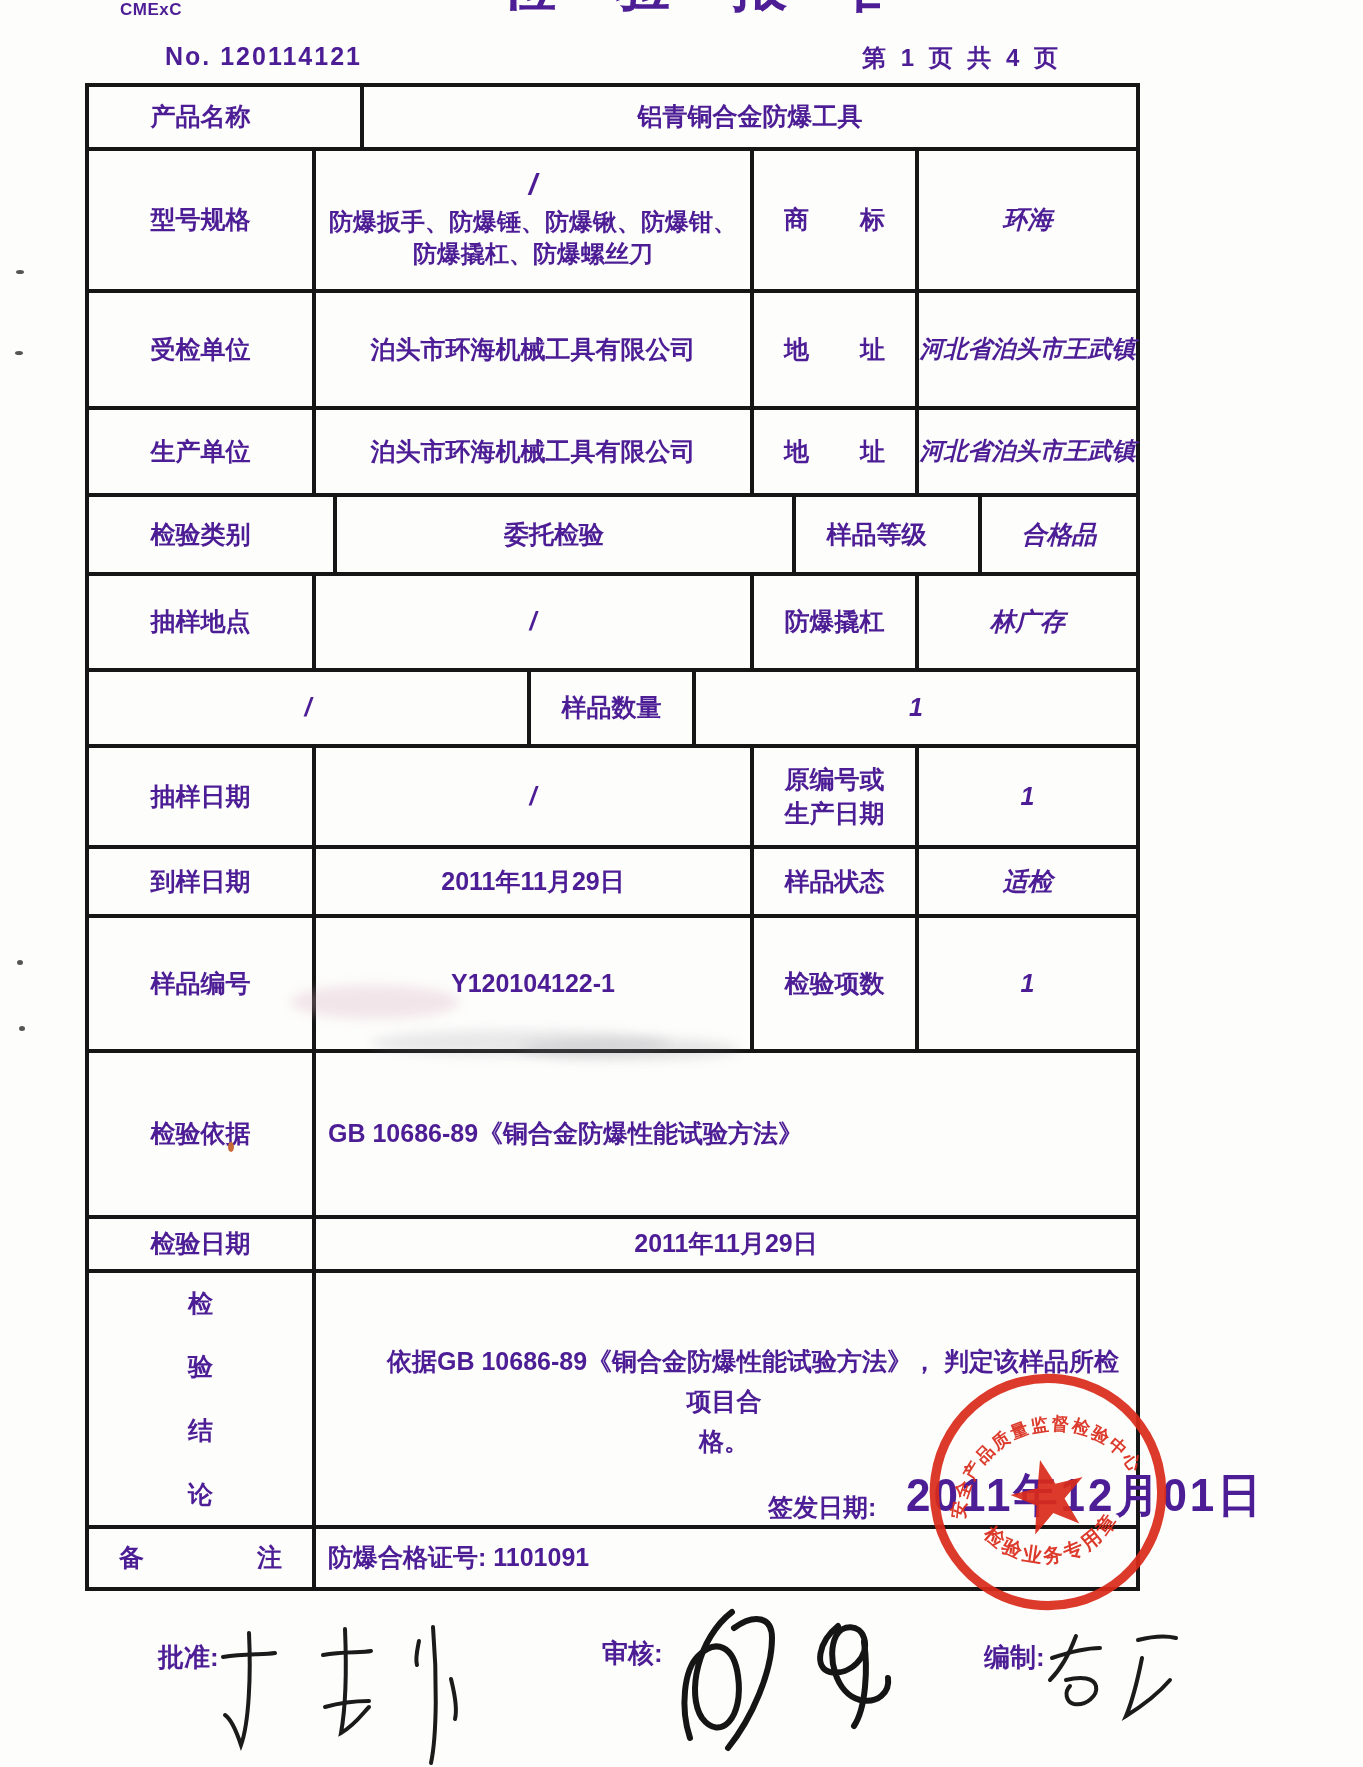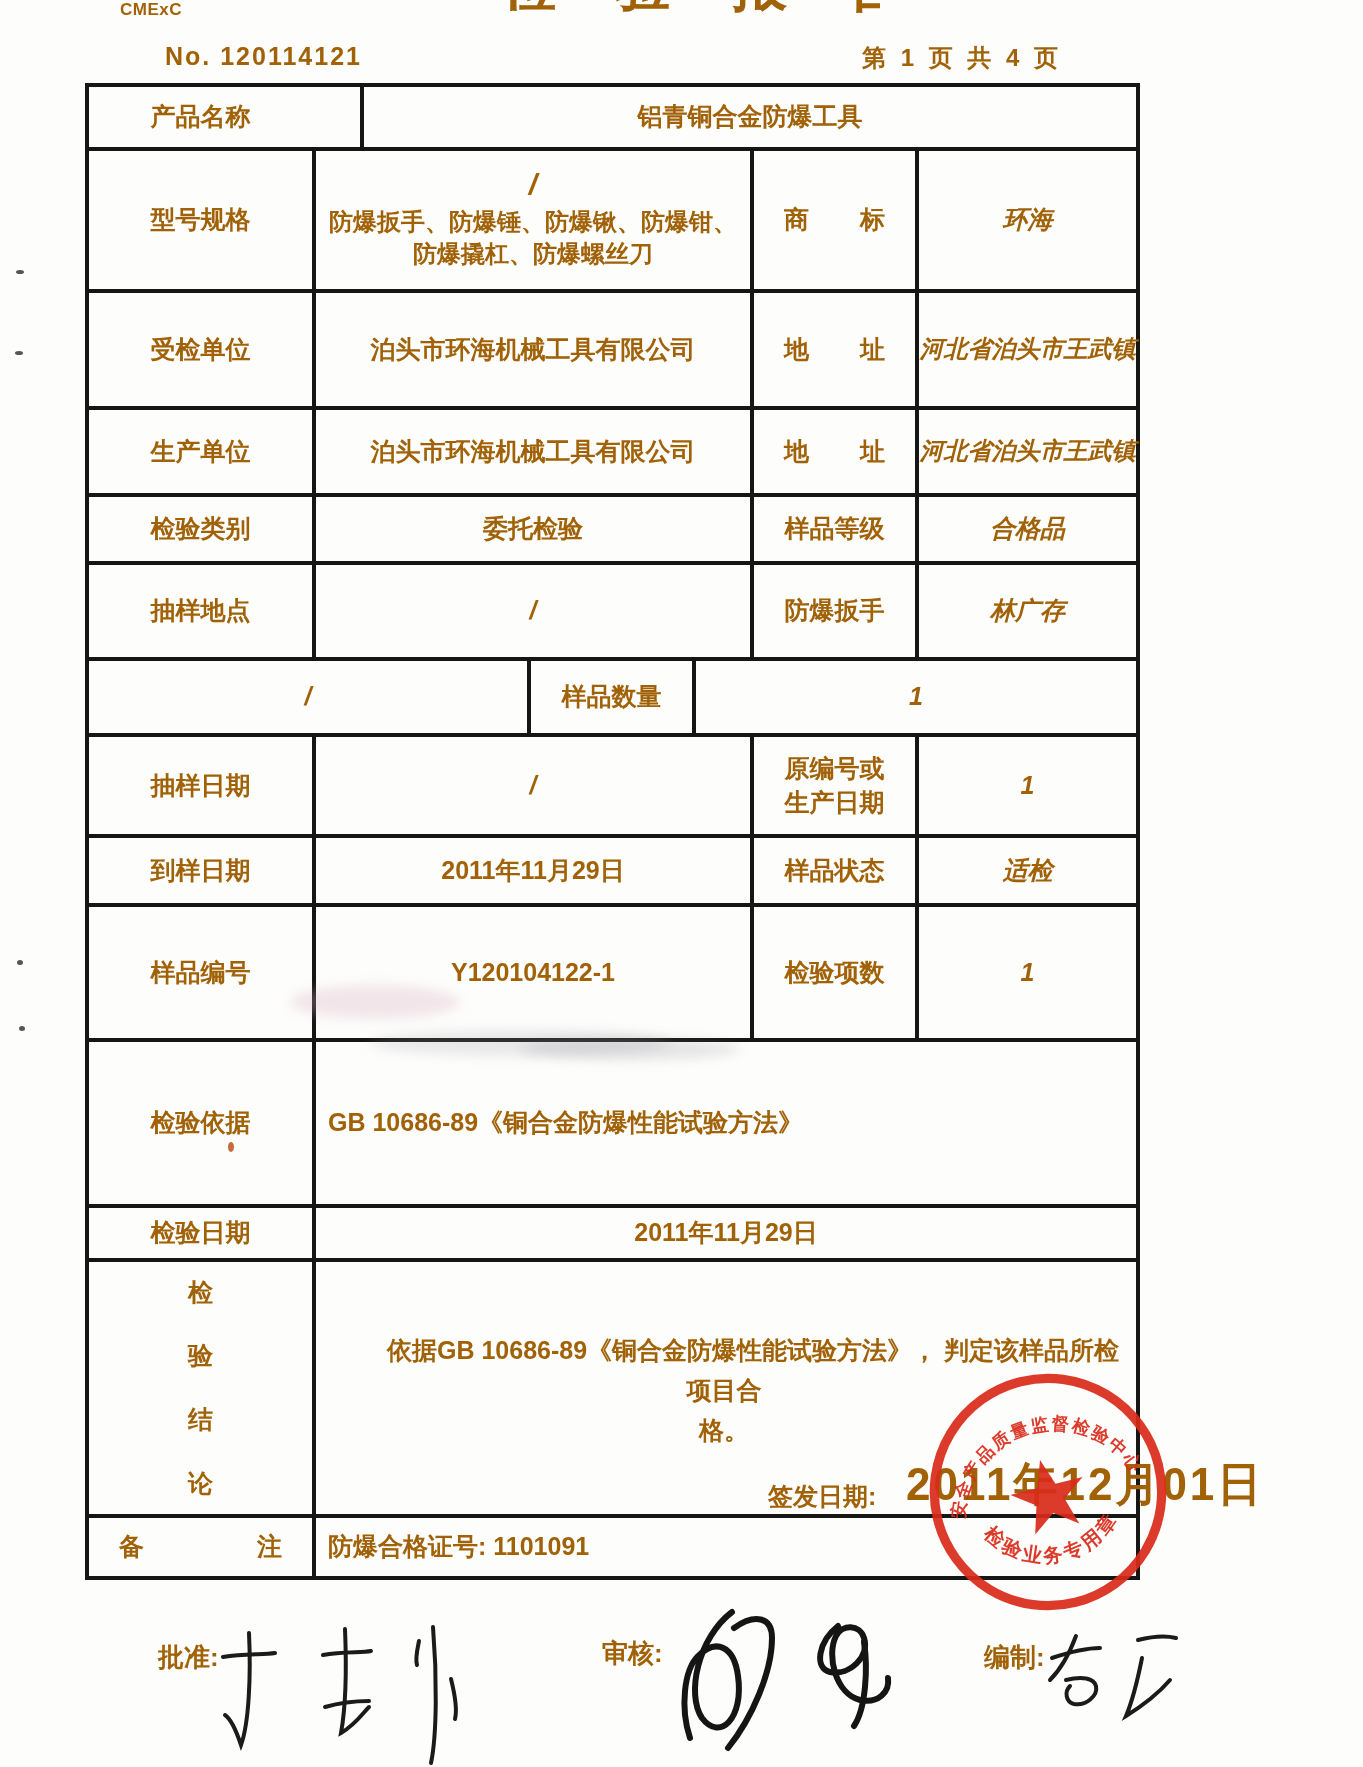--- a/index.html
+++ b/index.html
@@ -1,20 +1,20 @@
 <!DOCTYPE html>
 <html><head>
 <meta charset="utf-8">
 <style>
   html,body{margin:0;padding:0;background:#e8e8e8;}
   .page{
     position:relative;width:1363px;height:1767px;margin:0 auto;
     background:#fdfdfc;overflow:hidden;
     font-family:"Liberation Sans","DejaVu Sans",sans-serif;
-    color:#a16207;
+    color:#4c1d95;
   }
   
   .logo{position:absolute;left:120px;top:0px;font-weight:bold;font-size:17px;letter-spacing:.5px;}
   .clipped-title{
     position:absolute;left:500px;top:0;width:380px;height:15px;overflow:hidden;
   }
   .clipped-title span{
     display:block;margin-top:-52px;font-size:56px;font-weight:bold;letter-spacing:22px;white-space:nowrap;
   }
   .report-no{position:absolute;left:165px;top:42px;font-size:25px;font-weight:bold;letter-spacing:2px;}
@@ -113,31 +113,31 @@
     <div class="trow" style="height:87px;">
       <div class="tcell c1">生产单位</div>
       <div class="tcell c2">泊头市环海机械工具有限公司</div>
       <div class="tcell c3 spread">
         <span>地</span>
         <span>址</span>
       </div>
       <div class="tcell c4" style="font-size:24px;">河北省泊头市王武镇</div>
     </div>
 
-    <div class="trow" style="height:68px;">
+    <div class="trow" style="height:79px;gap:21px;">
       <div class="tcell c1">检验类别</div>
       <div class="tcell c2">委托检验</div>
       <div class="tcell c3">样品等级</div>
       <div class="tcell c4">合格品</div>
     </div>
 
     <div class="trow" style="height:96px;">
       <div class="tcell c1">抽样地点</div>
       <div class="tcell c2" style="font-style:italic;">/</div>
-      <div class="tcell c3">防爆扳手</div>
+      <div class="tcell c3">防爆撬杠</div>
       <div class="tcell c4">林广存</div>
     </div>
 
     <div class="trow" style="height:76px;">
       <div class="tcell c2" style="font-style:italic;">/</div>
       <div class="tcell c3">样品数量</div>
       <div class="tcell c4">1</div>
     </div>
 
     <div class="trow" style="height:101px;">

